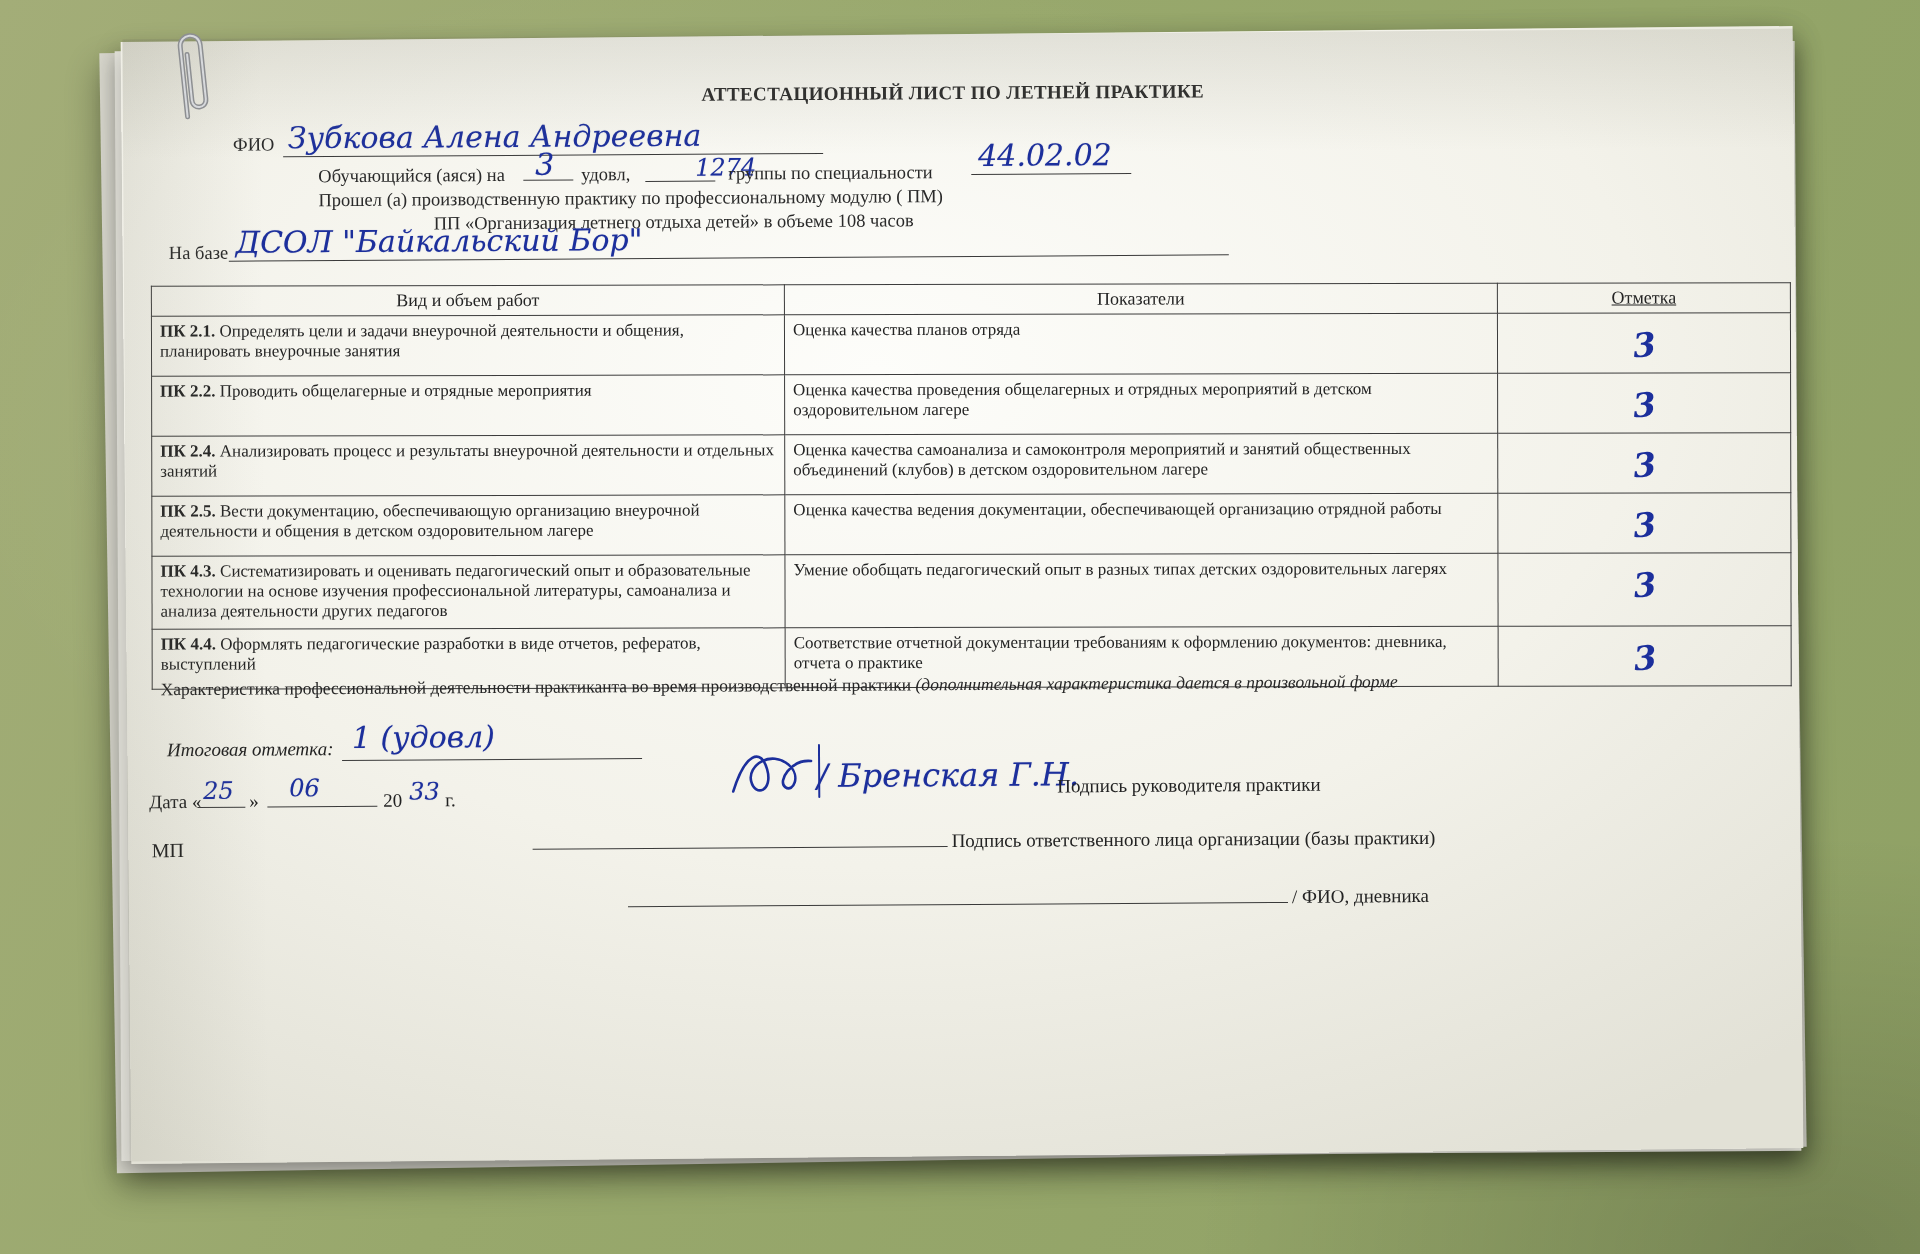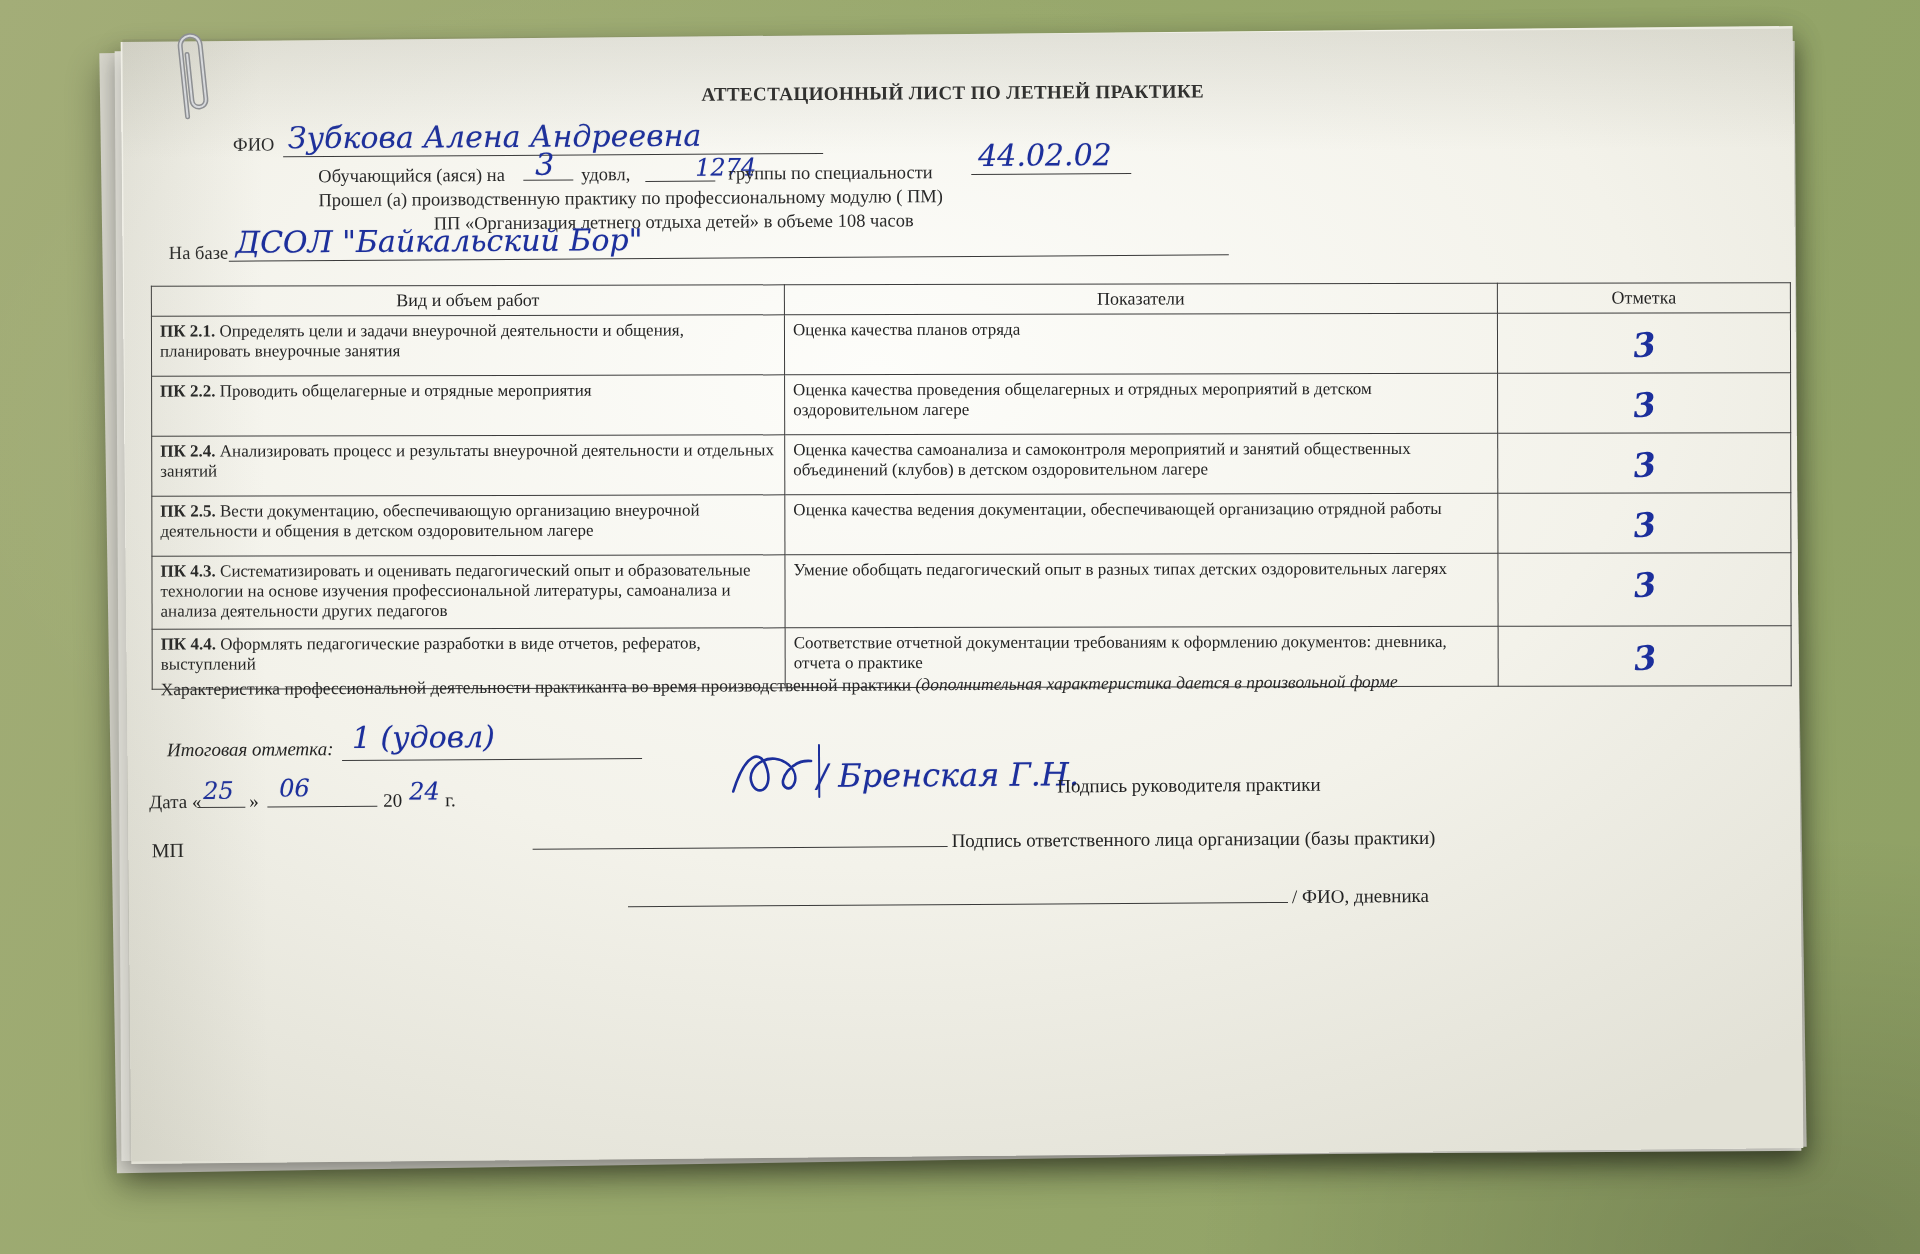--- a/index.html
+++ b/index.html
@@ -141,21 +141,21 @@
   }
   .tbl th {
     text-align: center;
     font-weight: normal;
     font-size: 18px;
     padding: 4px 6px;
     vertical-align: middle;
   }
   .c-work { width: 620px; }
   .c-ind  { width: 700px; }
-  .c-mark { width: 280px; text-align: center; }
+  .c-mark { width: 280px; text-align: center; text-decoration: underline; }
   .code { font-weight: bold; }
   .mark-glyph {
     font-family: "DejaVu Serif", serif;
     font-style: italic;
     font-weight: bold;
     color: #1c2f9c;
     font-size: 33px;
     display: inline-block;
     transform: rotate(-5deg);
     margin-top: 8px;
@@ -277,24 +277,24 @@
       </div>
 
       <div class="foot italic" style="left:40px; top:700px;">Итоговая отметка:</div>
       <div class="hand big" style="left:225px; top:682px;">1 (удовл)</div>
       <div class="rule" style="left:215px; top:722px; width:300px;"></div>
 
       <div class="foot" style="left:22px; top:752px;">Дата «</div>
       <div class="hand mid" style="left:76px; top:738px;">25</div>
       <div class="rule" style="left:70px; top:768px; width:48px;"></div>
       <div class="foot" style="left:122px; top:752px;">»</div>
-      <div class="hand mid" style="left:152px; top:736px;text-align:right;">06</div>
+      <div class="hand mid" style="left:162px; top:736px;text-align:right;">06</div>
       <div class="rule" style="left:140px; top:768px; width:110px;"></div>
       <div class="foot" style="left:256px; top:752px;">20</div>
-      <div class="hand mid" style="left:282px; top:740px;">24</div>
+      <div class="hand mid" style="left:282px; top:740px;">33</div>
       <div class="foot" style="left:318px; top:752px;">г.</div>
 
       <svg class="sig-scribble" viewBox="0 0 360 80">
         <path d="M6 56 C18 18, 34 12, 40 34 C46 56, 28 62, 24 46 C20 30, 44 14, 62 30 C74 41, 66 58, 58 52 C50 46, 64 24, 84 26" fill="none" stroke="#1c2f9c" stroke-width="2.6" stroke-linecap="round"></path>
         <path d="M92 10 L92 62" fill="none" stroke="#1c2f9c" stroke-width="2" stroke-linecap="round"></path>
       </svg>
       <div class="hand big" style="left:690px; top:722px; font-size:32px;">/ Бренская Г.Н.</div>
       <div class="foot" style="left:930px; top:742px;">Подпись руководителя практики</div>
 
       <div class="mp">МП</div>

